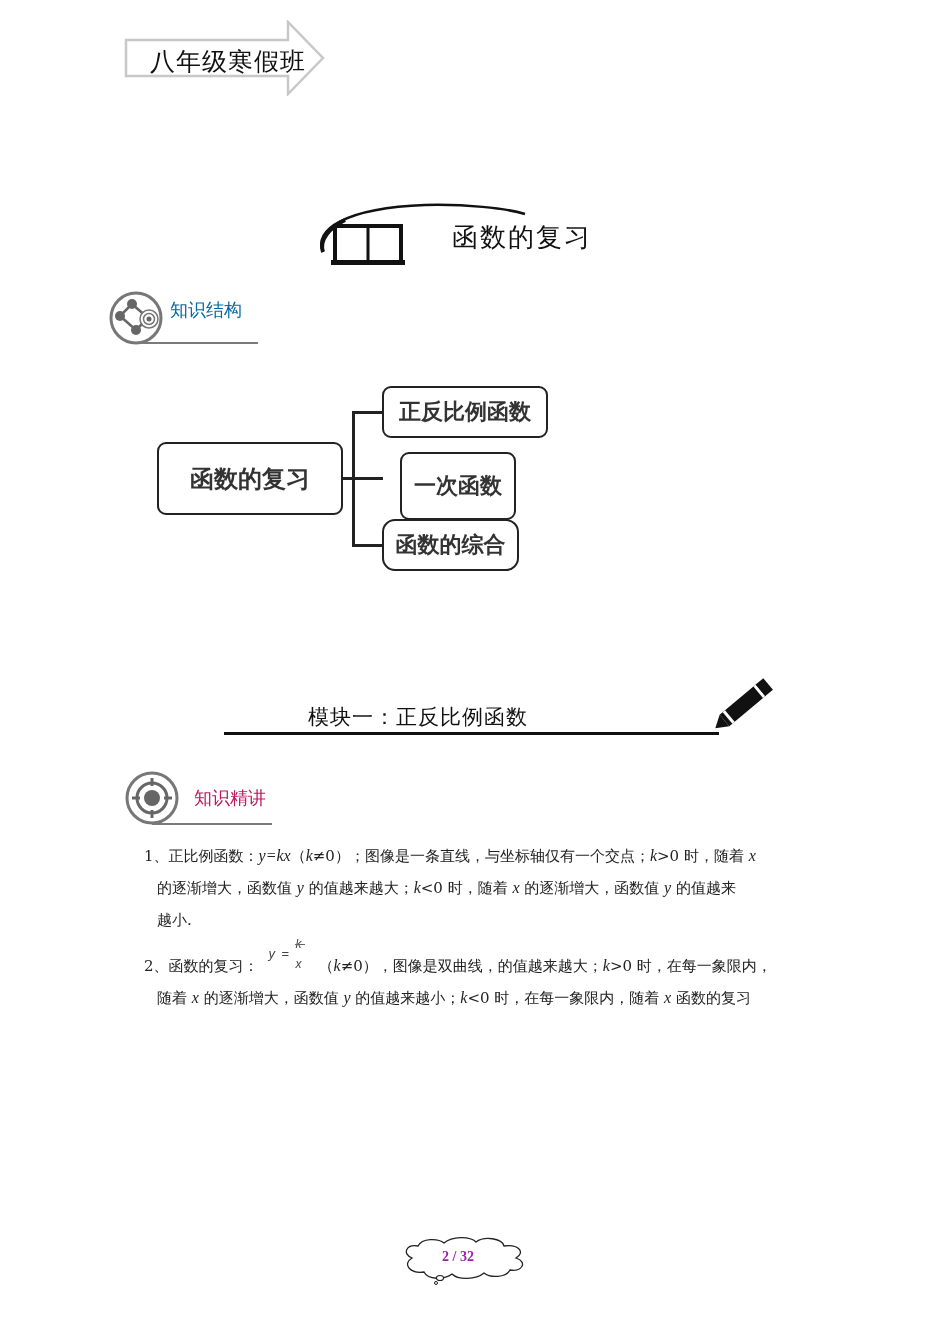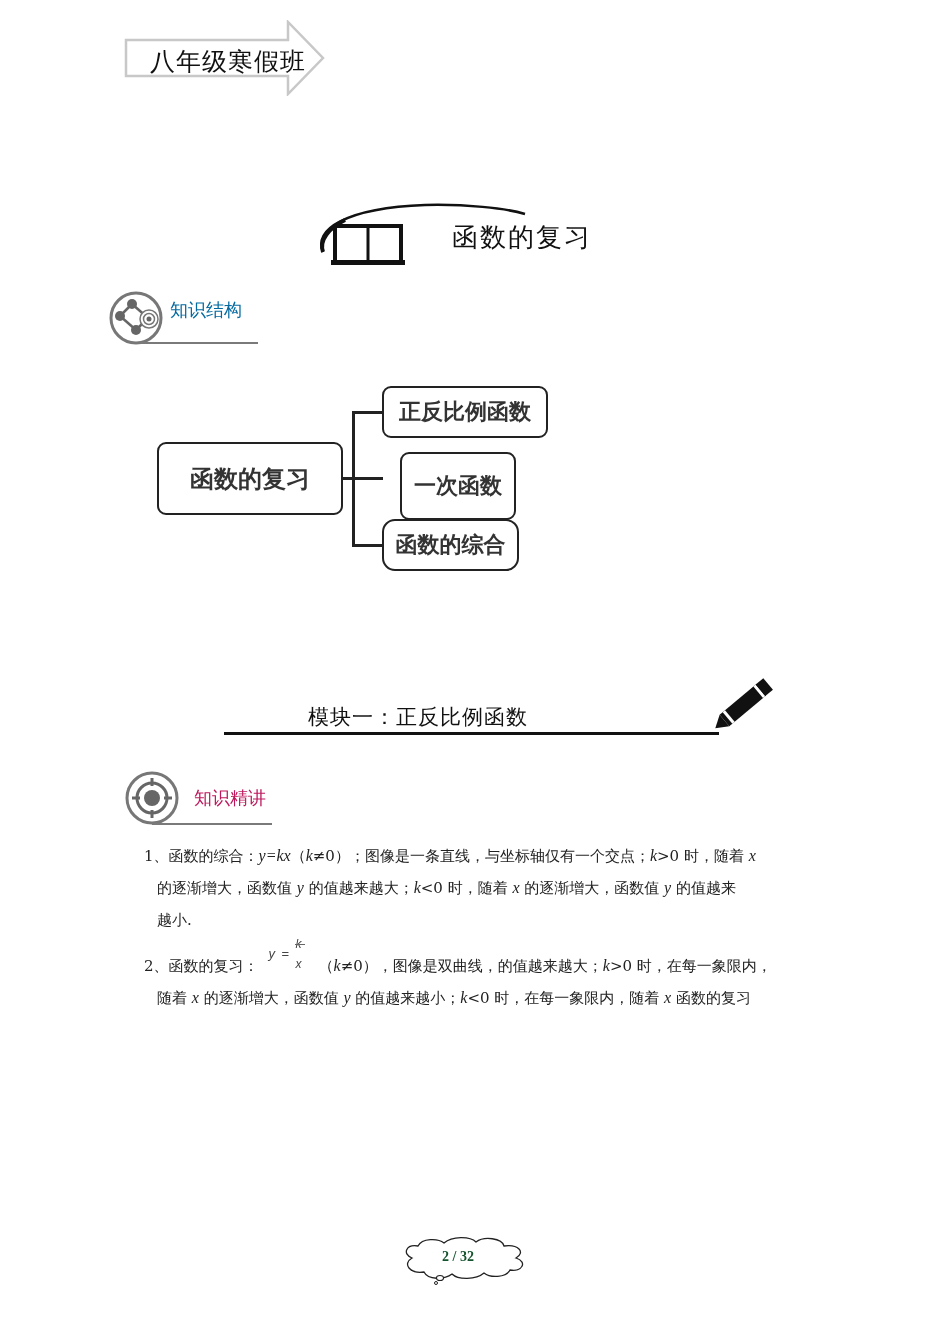--- a/index.html
+++ b/index.html
@@ -50,21 +50,21 @@
   .p2 .cont { padding-left: 13px; }
   .frac { display: inline-block; position: relative; width: 44px; height: 32px; vertical-align: top; margin-left: 10px; margin-right: 6px;}
   .frac .fy { position: absolute; left: 0; top: -12px; font-family: "Liberation Sans", sans-serif; font-style: italic; font-size: 13px; color: #444; }
   .frac .feq { position: absolute; left: 13px; top: -12px; font-size: 13px; color: #444; font-family: "Liberation Sans", sans-serif; }
   .frac .fnum { position: absolute; left: 27px; top: -22px; font-family: "Liberation Sans", sans-serif; font-style: italic; font-size: 12px; color: #444; }
   .frac .fbar { position: absolute; left: 26px; top: -6px; width: 10px; height: 1px; background: #666; }
   .frac .fden { position: absolute; left: 27px; top: -2px; font-family: "Liberation Sans", sans-serif; font-style: italic; font-size: 12px; color: #444; }
 
   
   .cloud { left: 398px; top: 1236px; width: 132px; height: 50px; }
-  .page-num { left: 442px; top: 1249px; font-family: "Liberation Serif", serif; font-weight: bold; font-size: 14px; color: #14532d; }
+  .page-num { left: 442px; top: 1249px; font-family: "Liberation Serif", serif; font-weight: bold; font-size: 14px; color: #a21caf; }
 </style>
 </head>
 <body>
 
 <svg class="abs hdr-arrow" viewBox="0 0 205 76">
   <polygon points="4,20 166,20 166,2 201,38 166,74 166,56 4,56" fill="#fff" stroke="#c8c8c8" stroke-width="2.5"></polygon>
 </svg>
 <div class="abs hdr-arrow-text">八年级寒假班</div>
 
 <svg class="abs chapter-icon" viewBox="0 0 215 70">
@@ -122,21 +122,21 @@
   <line x1="28" y1="8" x2="28" y2="16" stroke="#666" stroke-width="3"></line>
   <line x1="28" y1="40" x2="28" y2="48" stroke="#666" stroke-width="3"></line>
   <line x1="8" y1="28" x2="16" y2="28" stroke="#666" stroke-width="3"></line>
   <line x1="40" y1="28" x2="48" y2="28" stroke="#666" stroke-width="3"></line>
 </svg>
 <div class="abs sec2-title">知识精讲</div>
 <div class="abs sec2-rule"></div>
 
 <div class="abs para p1">
   <div>
-    <span>1、</span><span>函数的综合：</span><i>y=kx</i><span>（</span><i>k</i><span>≠0）</span><span>；图像是一条直线，与坐标轴仅有一个交点；</span><i>k</i><span>&gt;0 时，随着 </span><i>x</i>
+    <span>1、</span><span>正比例函数：</span><i>y=kx</i><span>（</span><i>k</i><span>≠0）</span><span>；图像是一条直线，与坐标轴仅有一个交点；</span><i>k</i><span>&gt;0 时，随着 </span><i>x</i>
   </div>
   <div class="cont">
     <span>的逐渐增大，函数值 </span><i>y</i><span> 的值越来越大；</span><i>k</i><span>&lt;0 时，随着 </span><i>x</i><span> 的逐渐增大，函数值 </span><i>y</i><span> 的值越来</span>
   </div>
   <div class="cont">
     <span>越小.</span>
   </div>
 </div>
 
 <div class="abs para p2">

